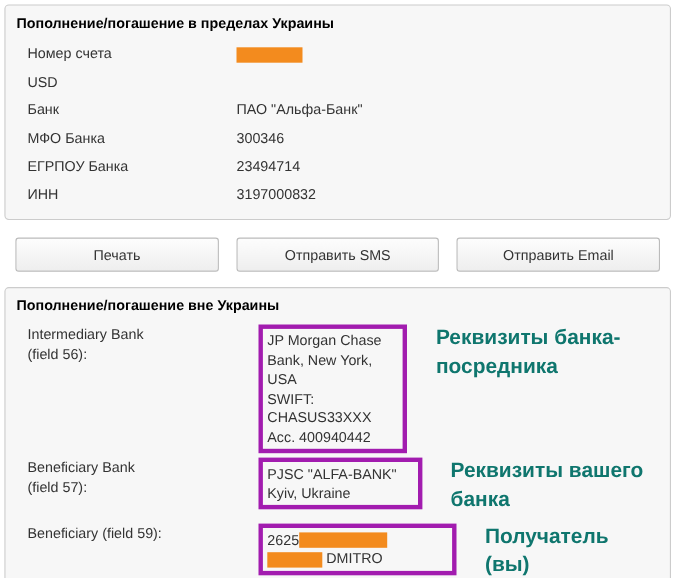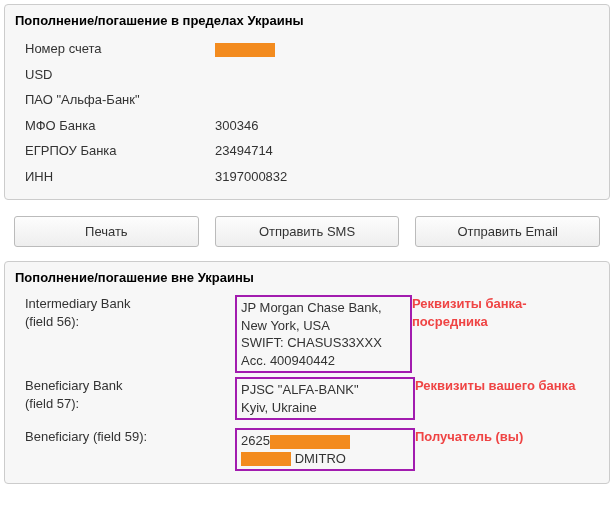--- a/index.html
+++ b/index.html
@@ -72,51 +72,52 @@
     padding: 2px 10px 2px 20px;
     align-items: flex-start;
   }
   .field-block .flabel {
     width: 210px;
     flex-shrink: 0;
     color: #333;
     line-height: 1.35;
   }
   .field-block .boxed {
-    border: 2px solid #a21caf;
+    border: 4px solid #a21caf;
     padding: 2px 4px;
     color: #333;
     line-height: 1.35;
     width: 180px;
   }
   .field-block .annot {
-    color: #ef4444;
+    color: #0f766e;
     font-weight: bold;
-    font-size: 13px;
-    margin-left: 0;
+    font-size: 19px;
+    margin-left: 26px;
     line-height: 1.35;
   }
   .sub { display:block; }
 </style>
 </head>
 <body>
 
 <div class="panel">
   <div class="panel-title">Пополнение/погашение в пределах Украины</div>
 
   <div class="row">
     <div class="label">Номер счета</div>
     <div class="value"><span class="redact" style="width:60px"></span></div>
   </div>
 
   <div class="row">
     <div class="value">USD</div>
   </div>
 
   <div class="row">
+    <div class="label">Банк</div>
     <div class="value">ПАО "Альфа-Банк"</div>
   </div>
 
   <div class="row">
     <div class="label">МФО Банка</div>
     <div class="value">300346</div>
   </div>
 
   <div class="row">
     <div class="label">ЕГРПОУ Банка</div>

